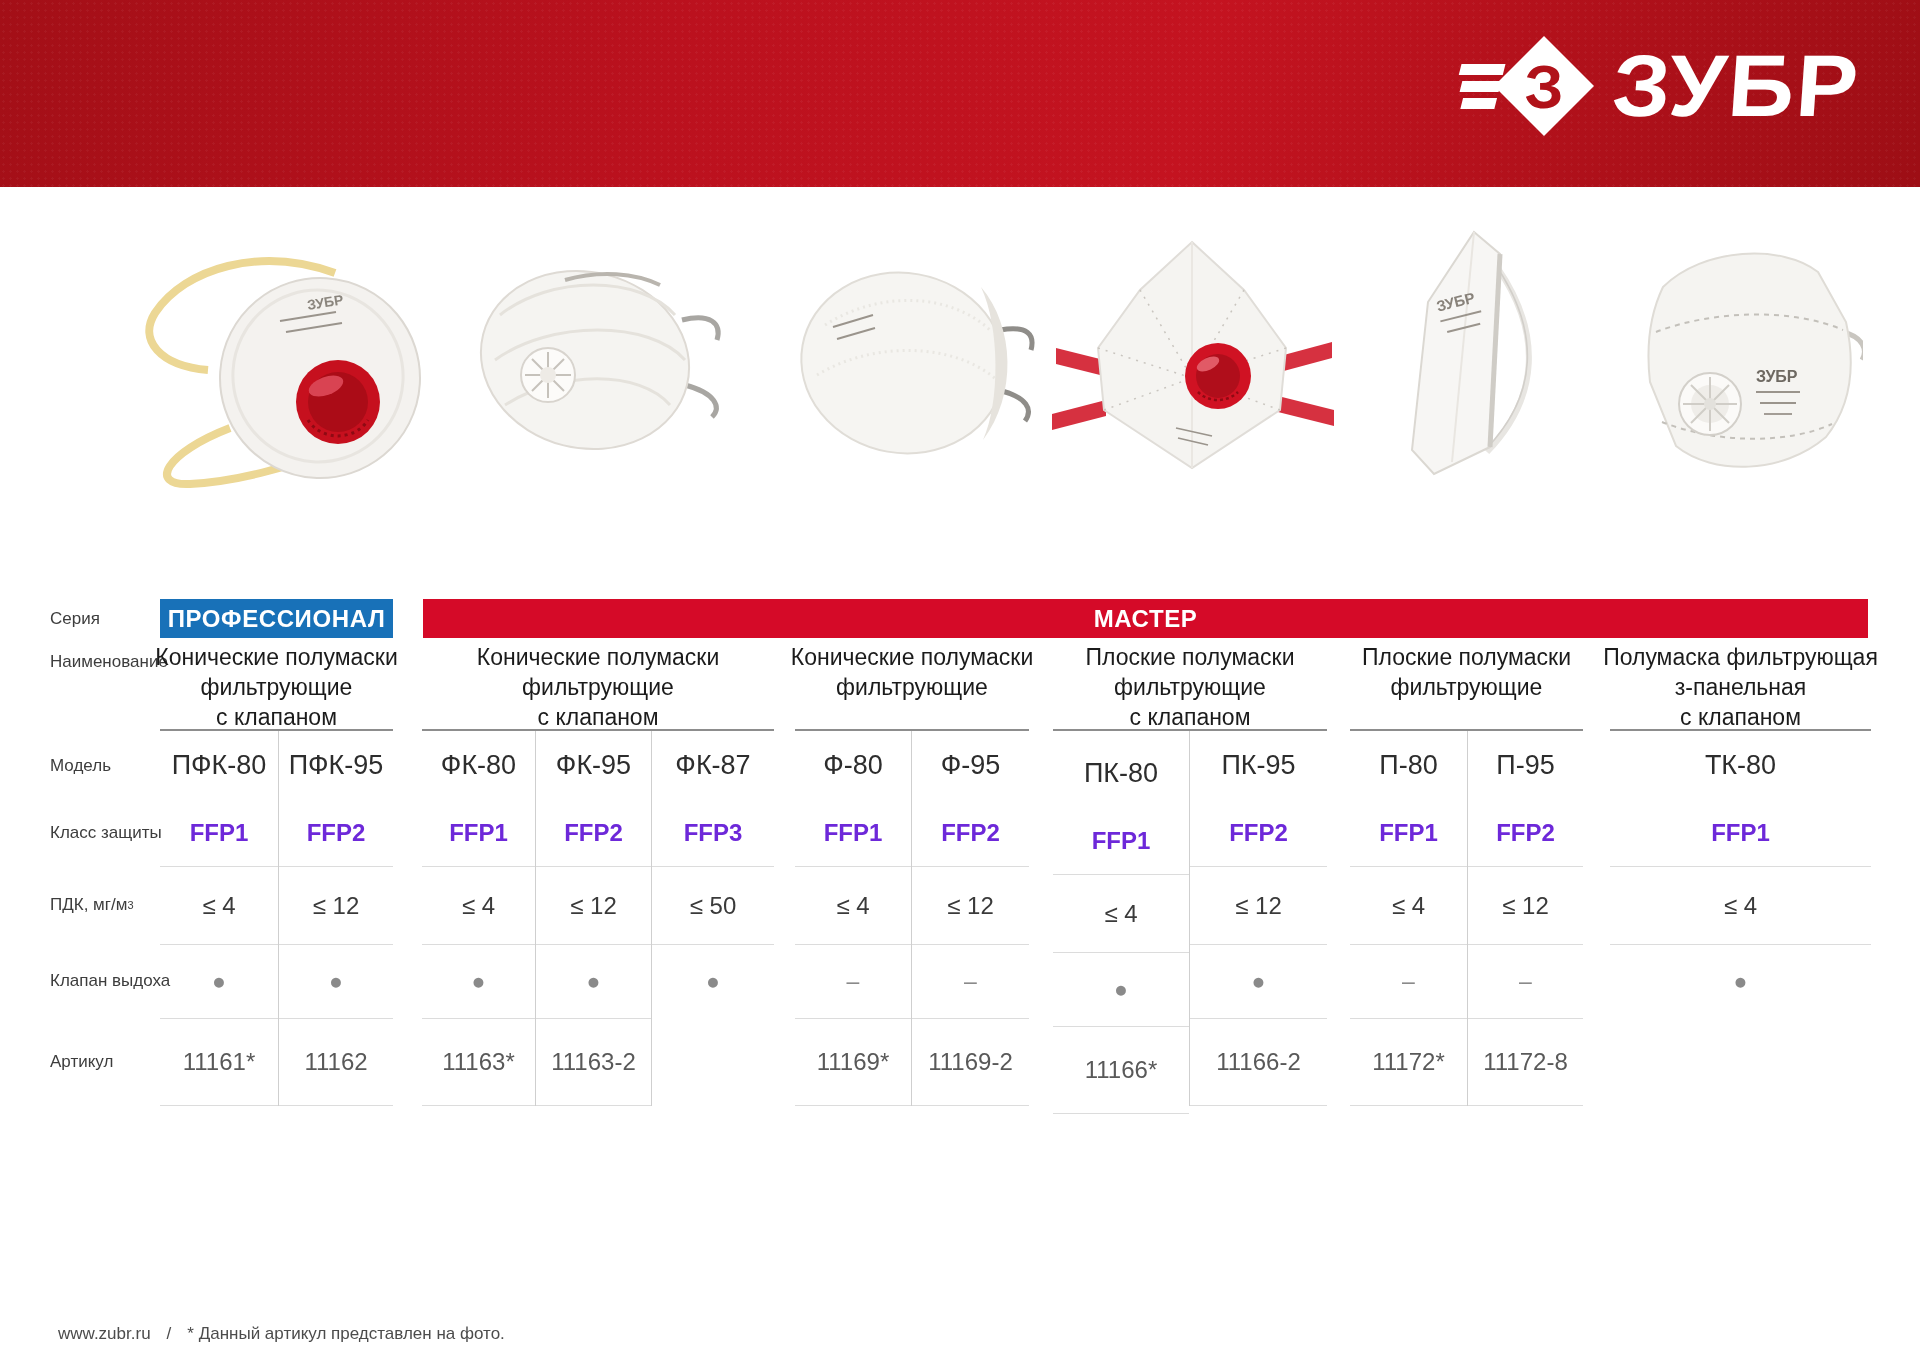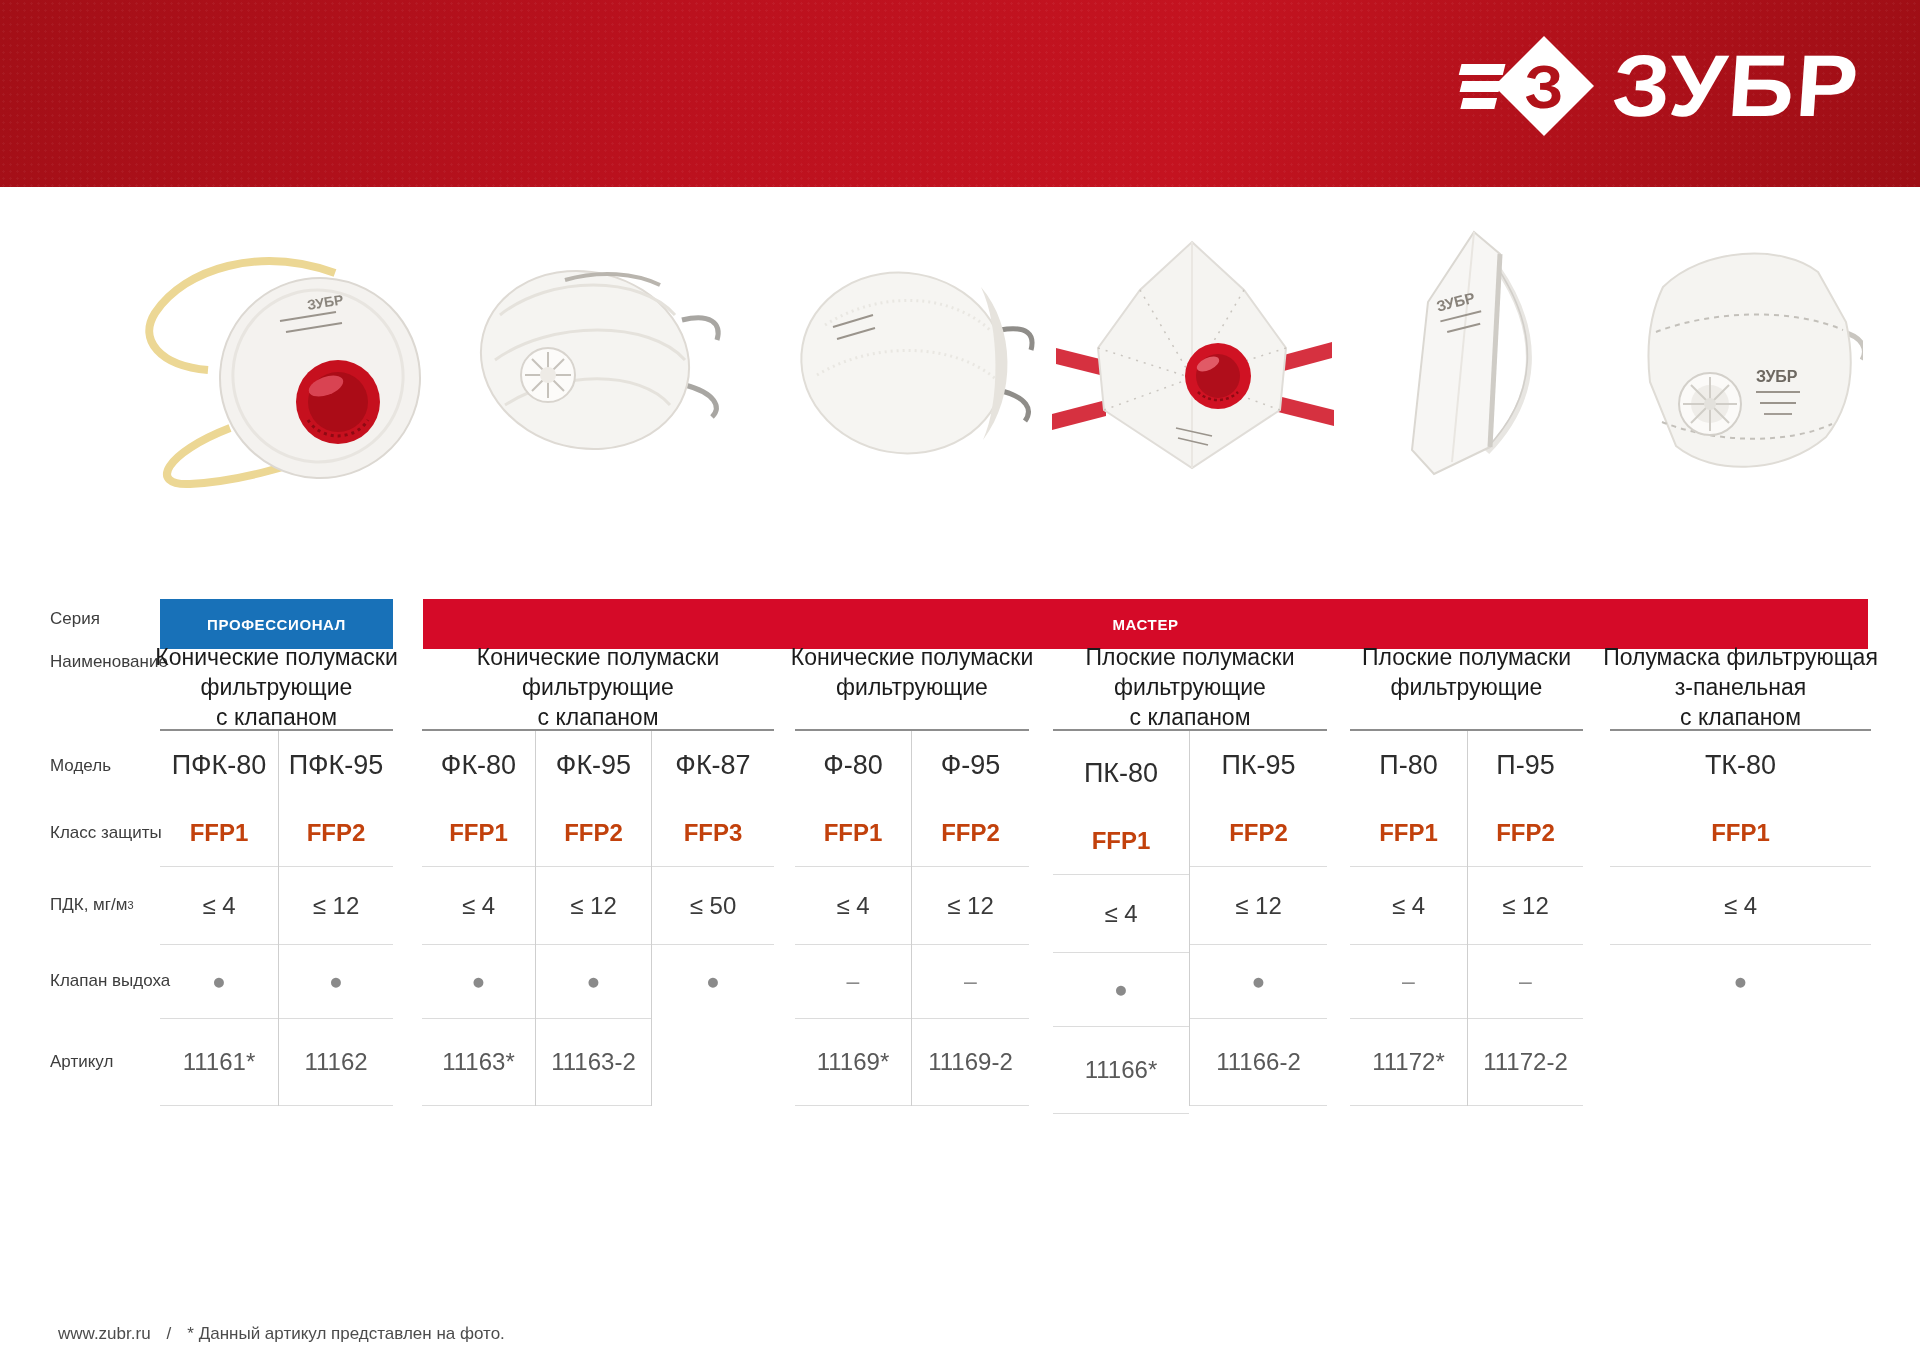--- a/index.html
+++ b/index.html
@@ -36,40 +36,40 @@
   #lbl-series  { top:599px; height:39px; }
   #lbl-name    { top:650px; height:24px; }
   #lbl-model   { top:731px; height:69px; }
   #lbl-class   { top:800px; height:66px; }
   #lbl-mpc     { top:866px; height:78px; }
   #lbl-valve   { top:944px; height:74px; }
   #lbl-article { top:1018px; height:88px; }
   sup { font-size:11px; vertical-align:super; }
 
   .series-badge {
-    position:absolute; top:599px; height:50px;
+    position:absolute; top:599px; height:39px;
     display:flex; align-items:center; justify-content:center;
-    color:#fff; font-weight:bold; font-size:15px; letter-spacing:0.6px;
+    color:#fff; font-weight:bold; font-size:24px; letter-spacing:0.6px;
   }
   .series-blue { left:160px; width:233px; background:#1871b8; }
   .series-red  { left:423px; width:1445px; background:#d50a28; }
 
   .group { position:absolute; top:599px; height:507px; }
   .gname {
     position:absolute; top:43px; left:-20px; right:-20px;
     text-align:center; font-size:23px; line-height:30px; color:#1b1b1b;
   }
   .gname span { display:block; }
   .grule { position:absolute; top:130px; left:0; right:0; border-top:2px solid #8d8d8d; }
   .cols { position:absolute; top:132px; left:0; right:0; bottom:0; display:flex; }
   .col  { height:100%; }
   .col + .col { border-left:1px solid #cfcfcf; }
   .cell { display:flex; align-items:center; justify-content:center; }
   .c-model   { height:69px; font-size:27px; color:#2d2d2d; }
-  .c-class   { height:66px; font-size:24px; font-weight:bold; color:#c2410c; }
+  .c-class   { height:66px; font-size:24px; font-weight:bold; color:#6d28d9; }
   .c-mpc     { height:78px; font-size:24px; color:#3a3a3a; border-top:1px solid #dcdcdc; }
   .c-valve   { height:74px; font-size:23px; color:#8a8a8a; border-top:1px solid #dcdcdc; }
   .c-article { height:88px; font-size:24px; color:#595959; border-top:1px solid #dcdcdc; border-bottom:1px solid #dcdcdc; }
 
   
   .footer { position:absolute; left:58px; top:1324px; font-size:17px; color:#4c4c4c; display:flex; gap:16px; }
   .footer a { color:#4c4c4c; text-decoration:none; }
 </style>
 </head>
 <body>
@@ -343,21 +343,21 @@
       <div class="cell c-class">FFP1</div>
       <div class="cell c-mpc">≤ 4</div>
       <div class="cell c-valve">–</div>
       <div class="cell c-article">11172*</div>
     </div>
     <div class="col" style="width:116px;">
       <div class="cell c-model">П-95</div>
       <div class="cell c-class">FFP2</div>
       <div class="cell c-mpc">≤ 12</div>
       <div class="cell c-valve">–</div>
-      <div class="cell c-article">11172-2</div>
+      <div class="cell c-article">11172-8</div>
     </div>
   </div>
 </div>
 
 <div class="group" style="left:1610px; width:261px;">
   <div class="gname">
     <span>Полумаска фильтрующая</span>
       <span>з-панельная</span>
       <span>с клапаном</span>
   </div>

